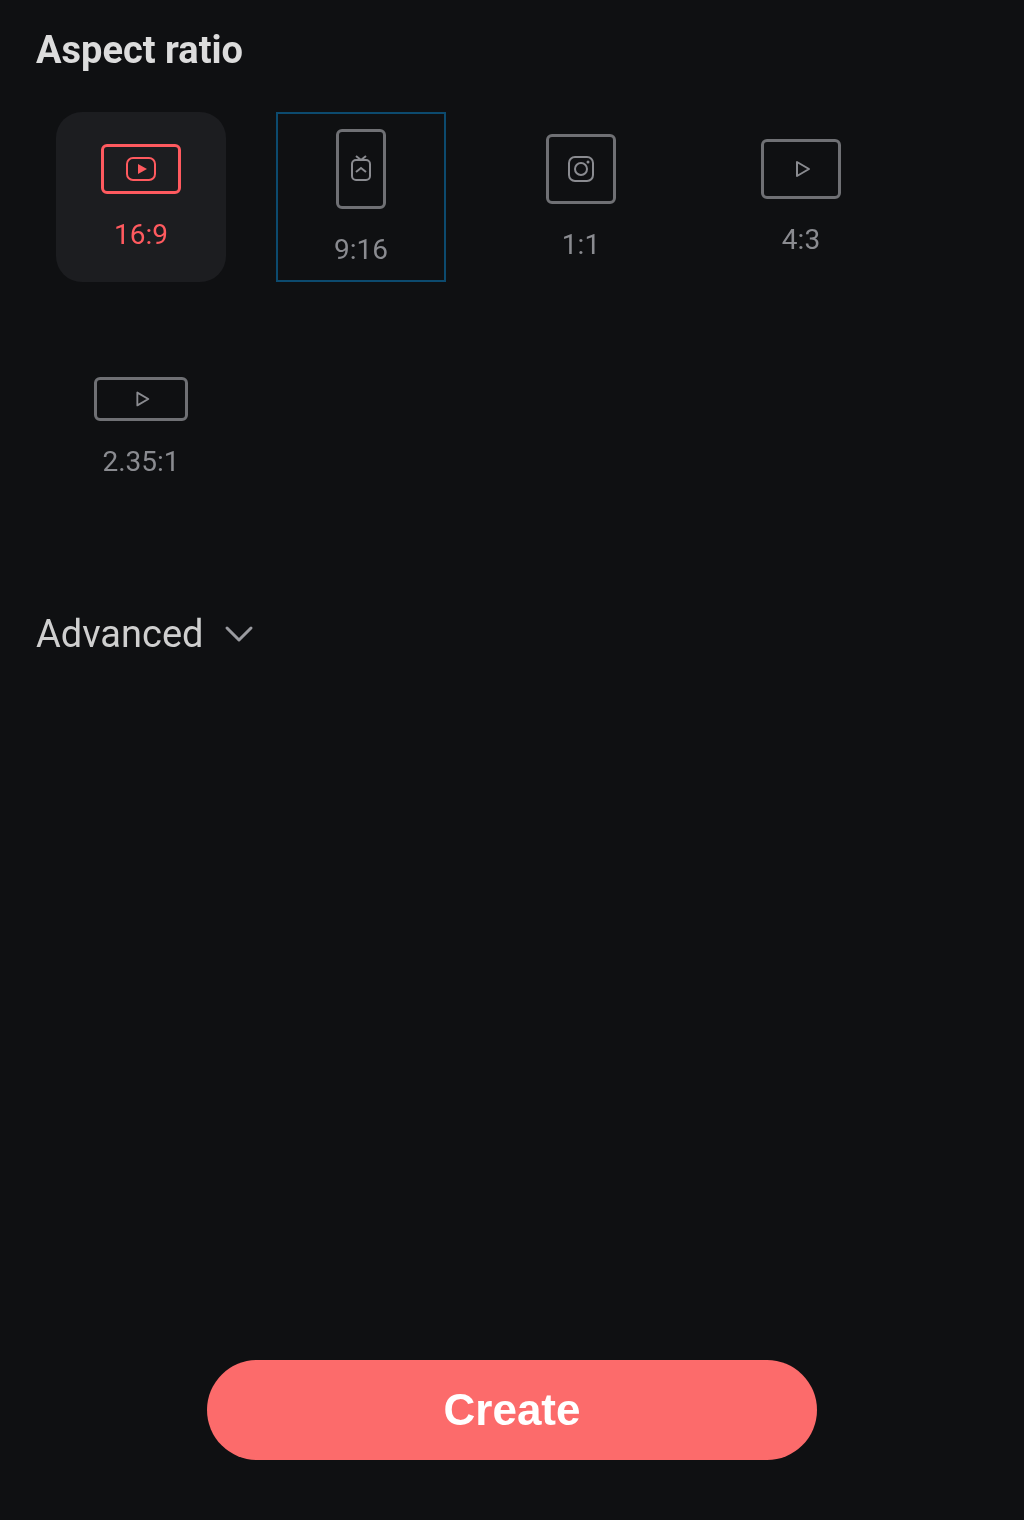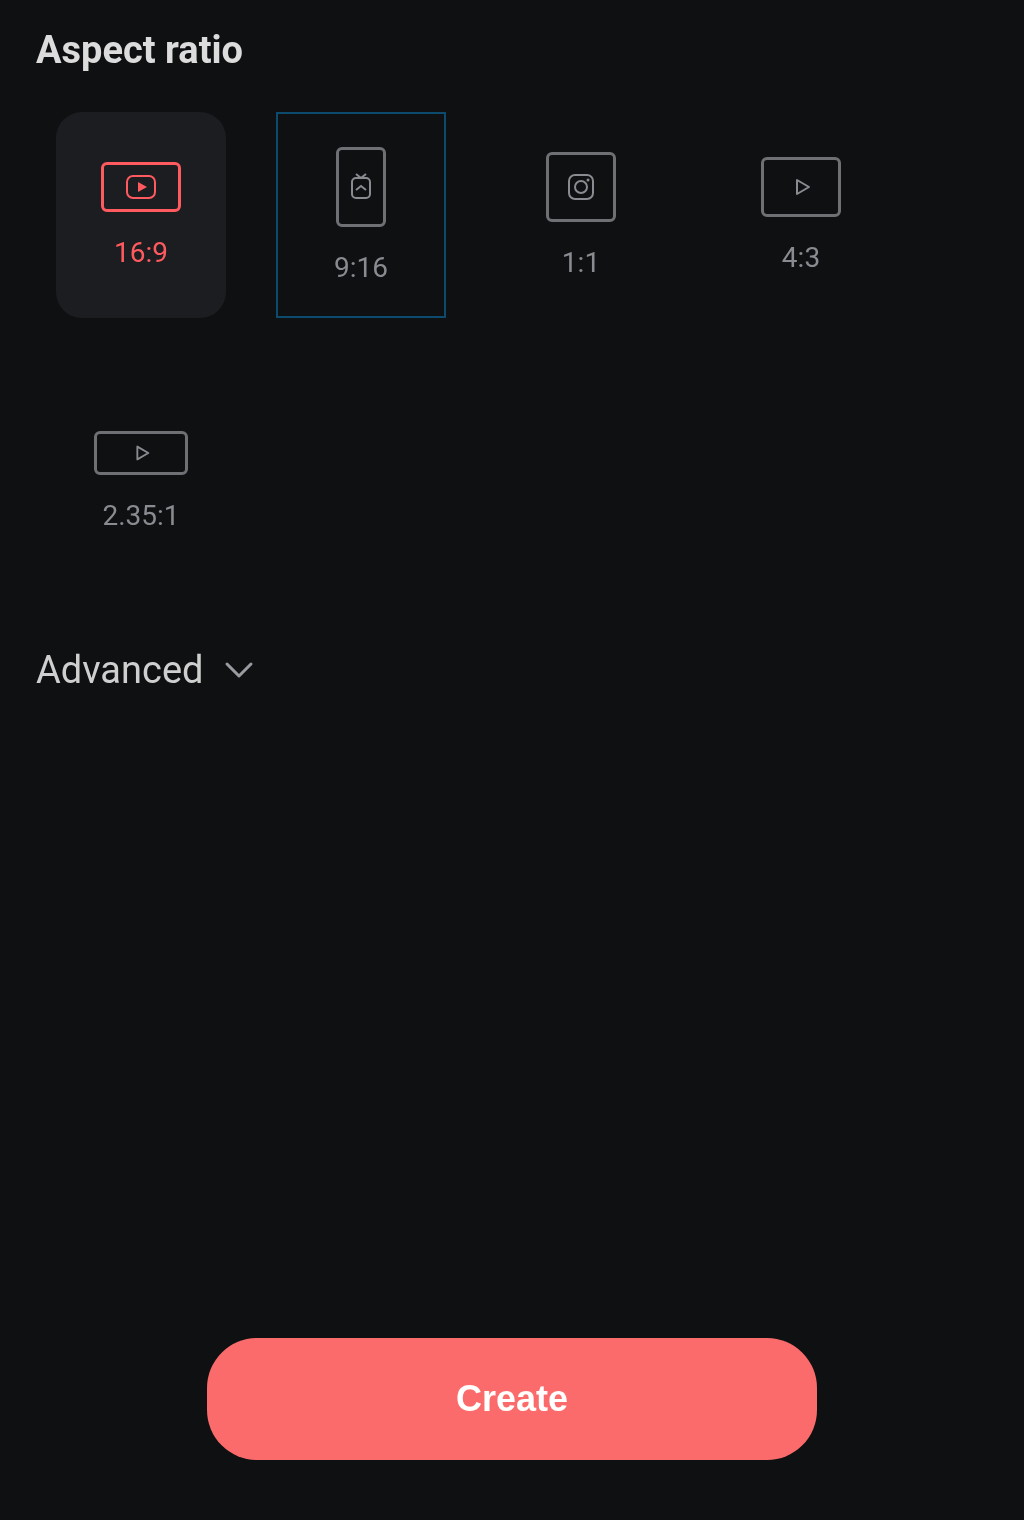--- a/index.html
+++ b/index.html
@@ -32,21 +32,21 @@
 
   .grid {
     display: flex;
     flex-wrap: wrap;
     gap: 60px 50px;
     padding-left: 20px;
   }
 
   .ratio-cell {
     width: 170px;
-    height: 206px;
+    height: 170px;
     border-radius: 26px;
     display: flex;
     flex-direction: column;
     align-items: center;
     justify-content: center;
     box-sizing: border-box;
     position: relative;
   }
 
   .ratio-cell.selected {
@@ -87,42 +87,42 @@
   .frame-1-1  { width: 70px; height: 70px; }
   .frame-4-3  { width: 80px; height: 60px; }
   .frame-3-4  { width: 56px; height: 76px; }
   .frame-4-5  { width: 58px; height: 76px; }
   .frame-235-1{ width: 94px; height: 44px; }
 
   .advanced-row {
     display: flex;
     align-items: center;
     gap: 20px;
-    margin-top: 64px;
+    margin-top: 100px;
     font-size: 38px;
     color: #cfcfcf;
     cursor: pointer;
   }
 
   .chevron {
     display: inline-flex;
   }
 
   .create-btn {
     position: absolute;
     left: 50%;
     transform: translateX(-50%);
     bottom: 60px;
     width: 610px;
-    height: 122px;
+    height: 100px;
     background: #fc6b6b;
     color: #ffffff;
     border: none;
     border-radius: 50px;
-    font-size: 36px;
+    font-size: 44px;
     font-weight: 600;
     cursor: pointer;
   }
 
   svg { display: block; }
 </style>
 </head>
 <body>
 
 <div class="container">

